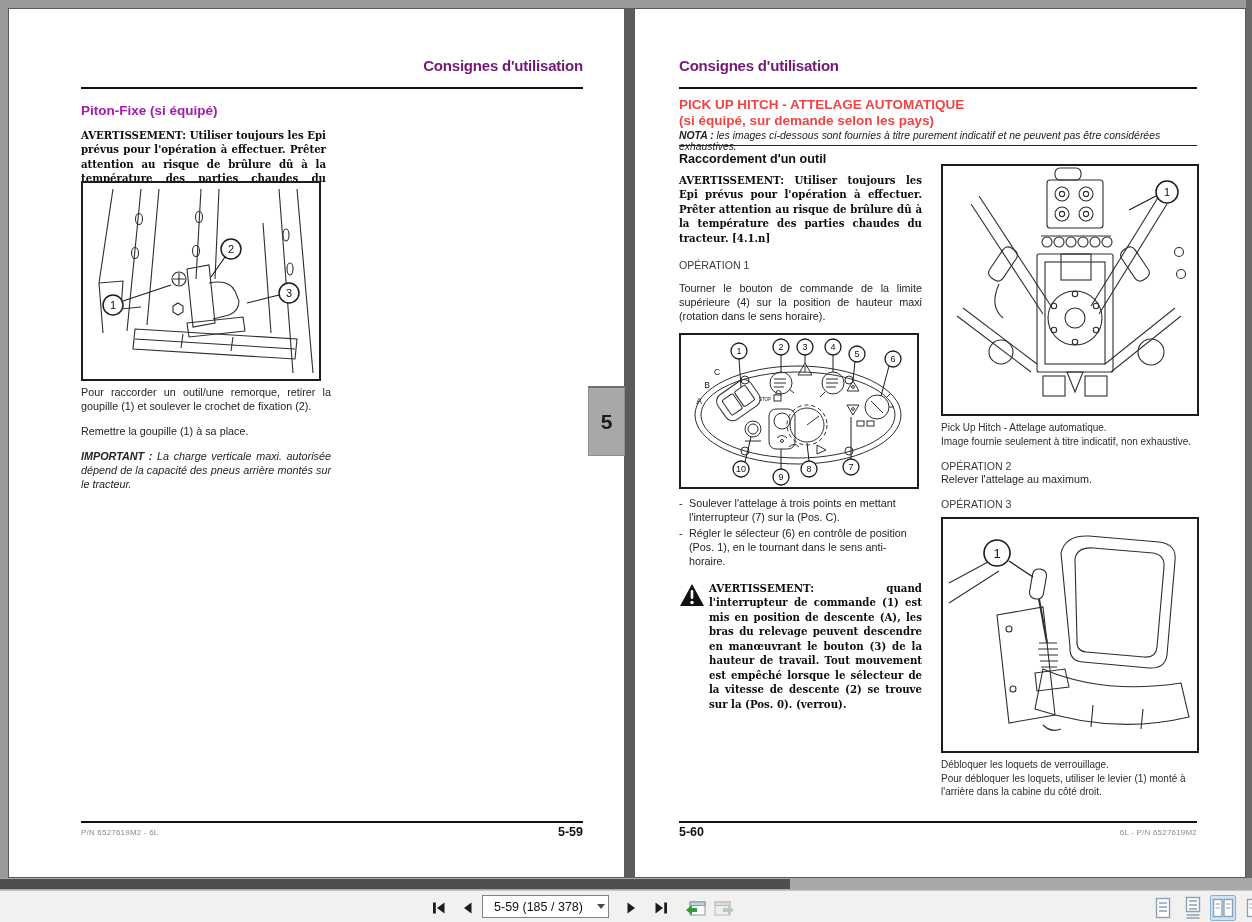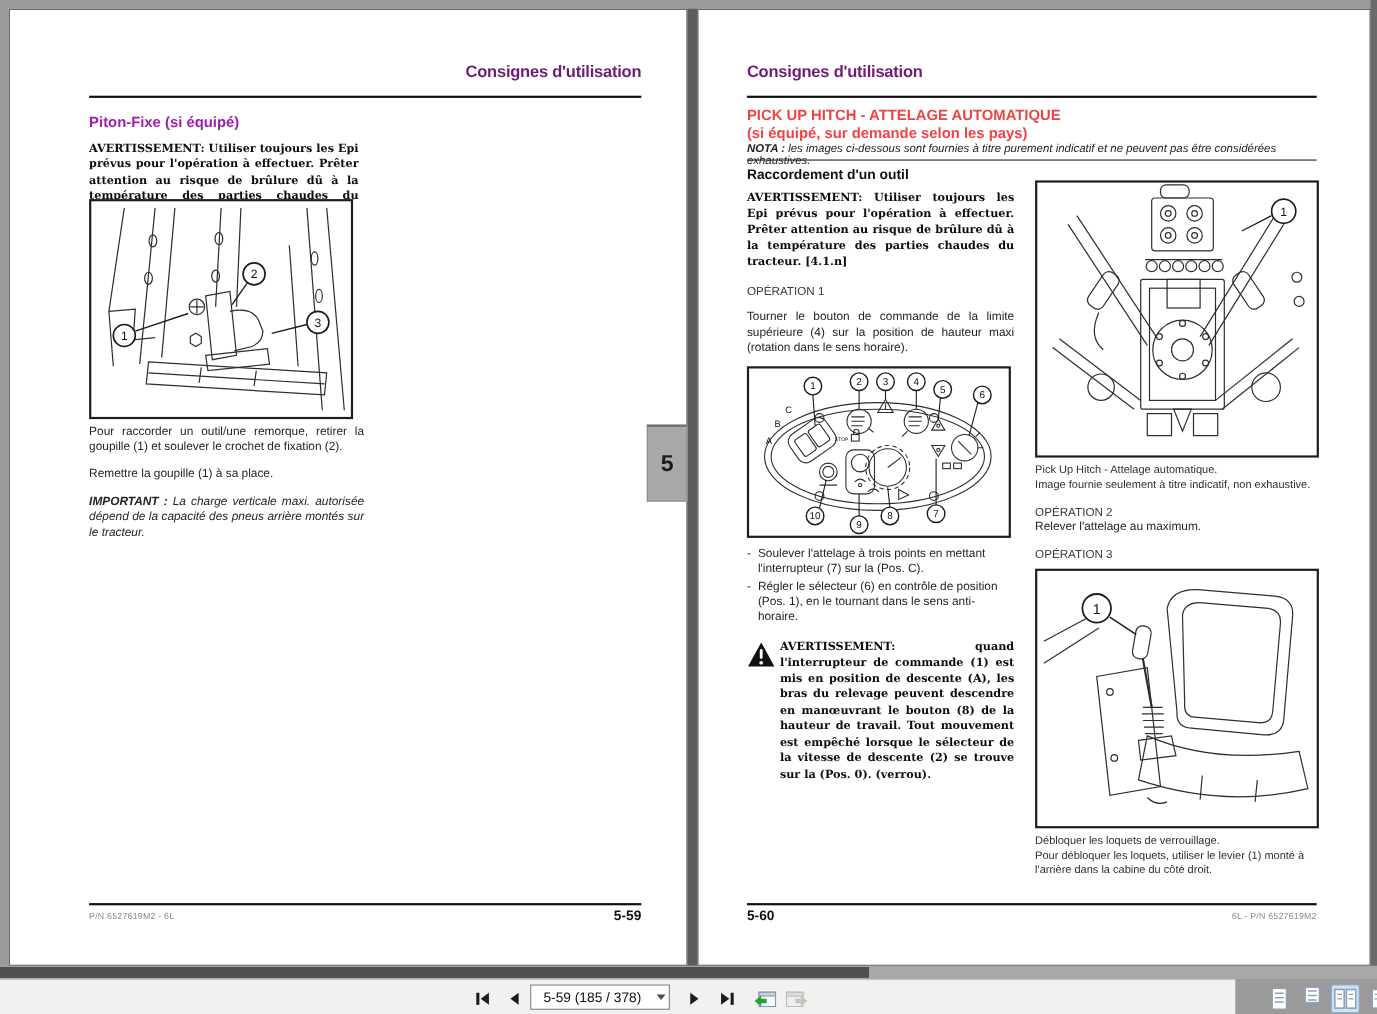--- a/index.html
+++ b/index.html
@@ -66,21 +66,21 @@
 
   
   .chapter-tab{position:absolute;left:588px;top:386px;width:37px;height:70px;background:#a8a8a8;
     border:1px solid #8e8e8e;border-top:2px solid #6e6e6e;box-sizing:border-box;
     display:flex;align-items:center;justify-content:center;
     font-size:21px;font-weight:bold;color:#1b1b1b;}
 
   
   .hscroll{position:absolute;left:0;top:878px;width:1252px;height:12px;background:#a8a8a8;}
   .hthumb{position:absolute;left:0;top:1px;width:790px;height:10px;background:#4f4f4f;}
-  .toolbar{position:absolute;left:0;top:890px;width:1123px;height:32px;background:#f1f1f0;
+  .toolbar{position:absolute;left:0;top:890px;width:1252px;height:32px;background:#f1f1f0;
            border-top:1px solid #c6c6c6;box-sizing:border-box;}
   .tbtn{position:absolute;top:7px;width:22px;height:20px;display:flex;align-items:center;justify-content:center;}
   .combo{position:absolute;left:482px;top:4px;width:127px;height:23px;background:#fff;border:1px solid #828282;
          box-sizing:border-box;display:flex;align-items:center;font-size:12.5px;color:#111;}
   .combo .ctext{flex:1;text-align:center;white-space:nowrap;}
   .combo .caret{width:14px;display:flex;align-items:center;justify-content:center;}
   .caret i{display:block;width:0;height:0;border-left:4px solid transparent;border-right:4px solid transparent;
            border-top:5px solid #4a4a4a;}
   .viewbtn{position:absolute;top:4px;width:26px;height:26px;display:flex;align-items:center;justify-content:center;
            border:1px solid transparent;border-radius:2px;box-sizing:border-box;}
@@ -261,21 +261,21 @@
         </div>
 
         <div class="warn2">
           <div class="tri">
             <svg width="26" height="24" viewBox="0 0 26 24">
               <path d="M13 1 L25 23 L1 23 Z" fill="#111"></path>
               <rect x="11.7" y="7" width="2.6" height="9" rx="1.3" fill="#fff"></rect>
               <circle cx="13" cy="19.5" r="1.7" fill="#fff"></circle>
             </svg>
           </div>
-          <div class="wtxt serif-warn">AVERTISSEMENT: quand l'interrupteur de commande (1) est mis en position de descente (A), les bras du relevage peuvent descendre en manœuvrant le bouton (8) de la hauteur de travail. Tout mouvement est empêché lorsque le sélecteur de la vitesse de descente (2) se trouve sur la (Pos. 0). (verrou).</div>
+          <div class="wtxt serif-warn">AVERTISSEMENT: quand l'interrupteur de commande (1) est mis en position de descente (A), les bras du relevage peuvent descendre en manœuvrant le bouton (3) de la hauteur de travail. Tout mouvement est empêché lorsque le sélecteur de la vitesse de descente (2) se trouve sur la (Pos. 0). (verrou).</div>
         </div>
       </div>
 
       <div class="colR">
         <div class="hitch-fig fig">
           <svg width="254" height="248" viewBox="0 0 254 248">
             <g fill="none" stroke="#2e2e2e" stroke-width="1.1">
               <rect x="112" y="2" width="26" height="12" rx="5"></rect>
               <rect x="104" y="14" width="56" height="48" rx="3"></rect>
               <circle cx="119" cy="28" r="7"></circle>

